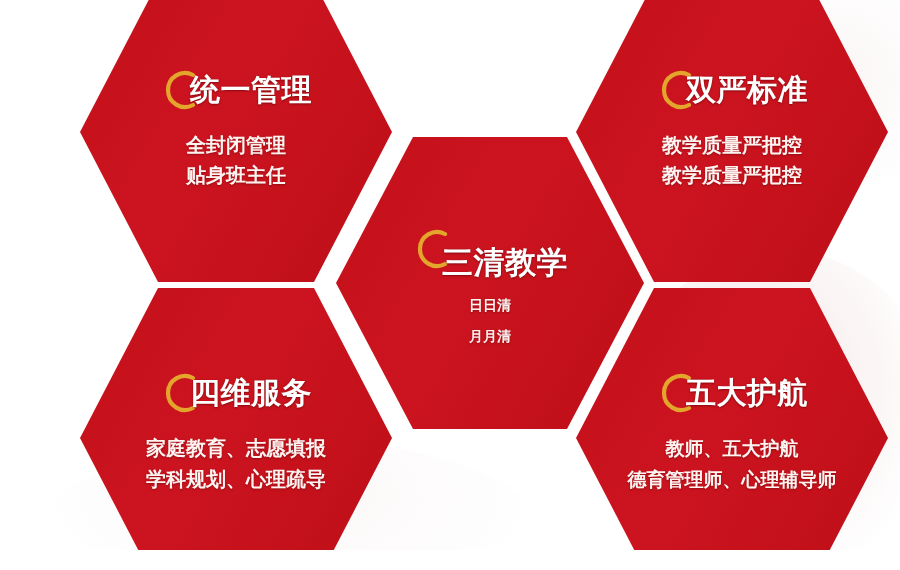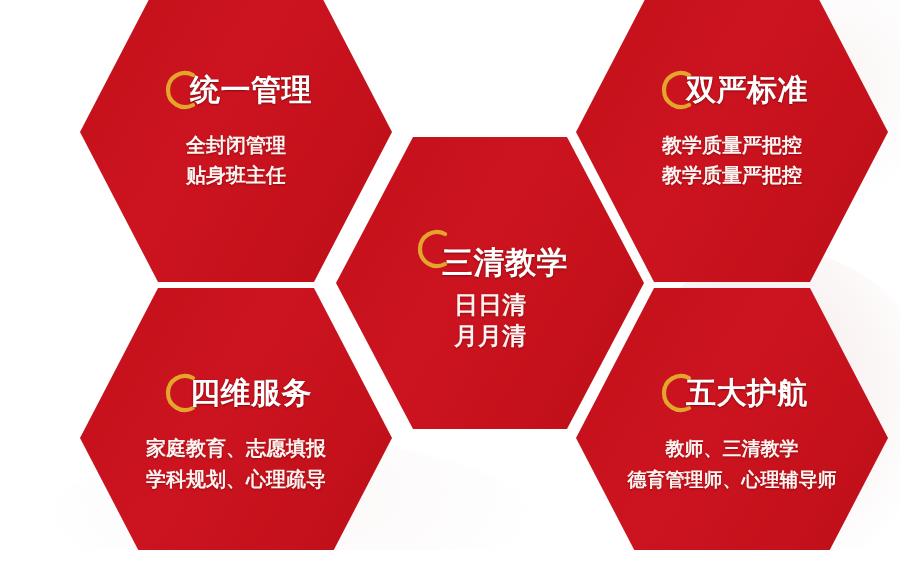--- a/index.html
+++ b/index.html
@@ -108,21 +108,21 @@
   #hex-top-left .hex-title,
   #hex-top-right .hex-title,
   #hex-bottom-left .hex-title,
   #hex-bottom-right .hex-title { font-size: 30px; line-height: 34px; }
   #hex-center .hex-title { font-size: 31px; line-height: 35px; margin-top: 26px; }
 
   #hex-top-left .hex-lines,
   #hex-top-right .hex-lines { font-size: 20px; line-height: 30px; }
   #hex-bottom-left .hex-lines { font-size: 20px; line-height: 31px; }
   #hex-bottom-right .hex-lines { font-size: 19px; line-height: 31px; }
-  #hex-center .hex-lines { font-size: 24px; line-height: 31px; margin-top: 10px; }
+  #hex-center .hex-lines { font-size: 14px; line-height: 31px; margin-top: 10px; }
 
   
   #hex-top-left .hex-inner    { transform: translateY(-4px); }
   #hex-top-right .hex-inner   { transform: translateY(-4px); }
   #hex-center .hex-inner      { transform: translateY(2px); }
   #hex-bottom-left .hex-inner { transform: translateY(-6px); }
   #hex-bottom-right .hex-inner{ transform: translateY(-6px); }
 </style>
 </head>
 <body>
@@ -188,21 +188,21 @@
     <div class="hex-inner">
       <div class="hex-title-row">
         <span class="arc-icon">
           <svg width="44" height="48" viewBox="0 0 44 48" aria-hidden="true">
             <path d="M33 9 A17 17 0 1 0 33 39" fill="none" stroke="#e3a52b" stroke-width="4.2" stroke-linecap="round"></path>
           </svg>
         </span>
         <span class="hex-title">五大护航</span>
       </div>
       <div class="hex-lines">
-        <div>教师、三清教学</div>
+        <div>教师、五大护航</div>
         <div>德育管理师、心理辅导师</div>
       </div>
     </div>
   </div>
 
   <div class="hex" id="hex-center">
     <div class="hex-inner">
       <div class="hex-title-row">
         <span class="arc-icon">
           <svg width="44" height="48" viewBox="0 0 44 48" aria-hidden="true">

